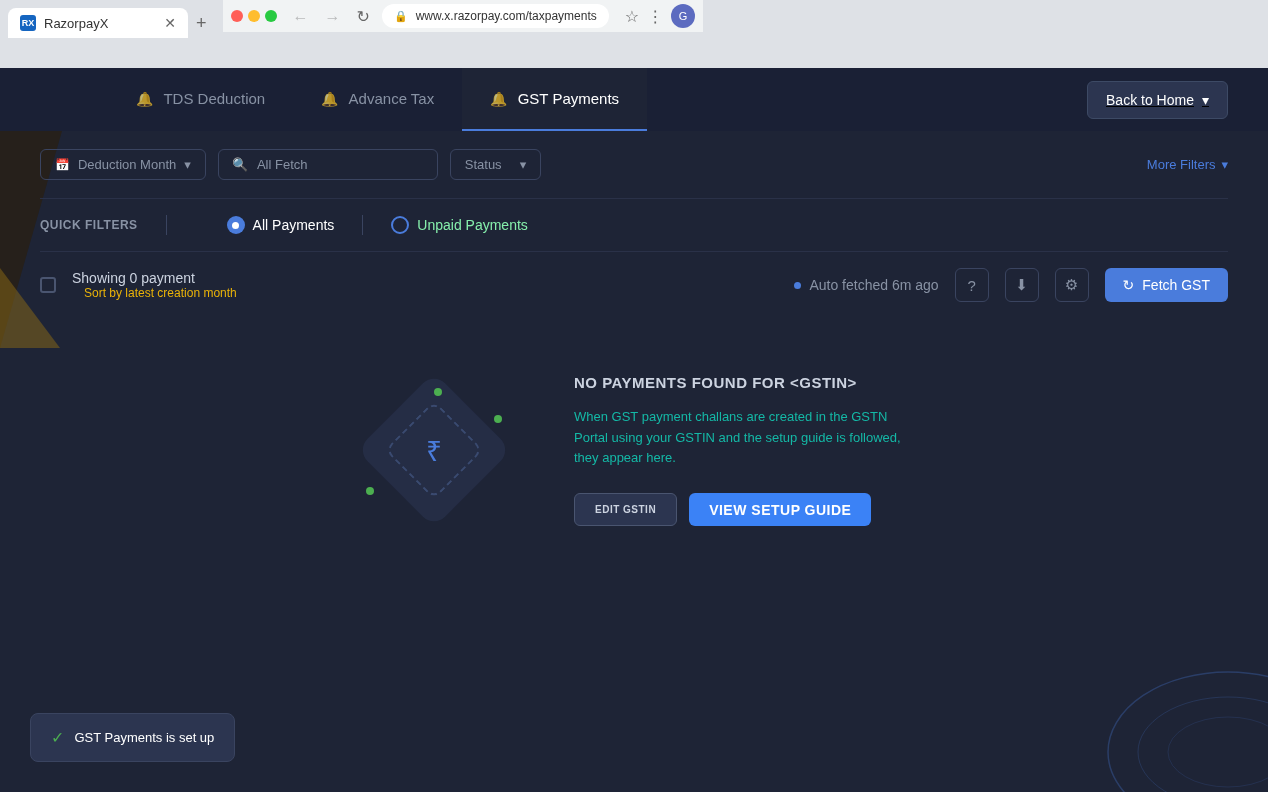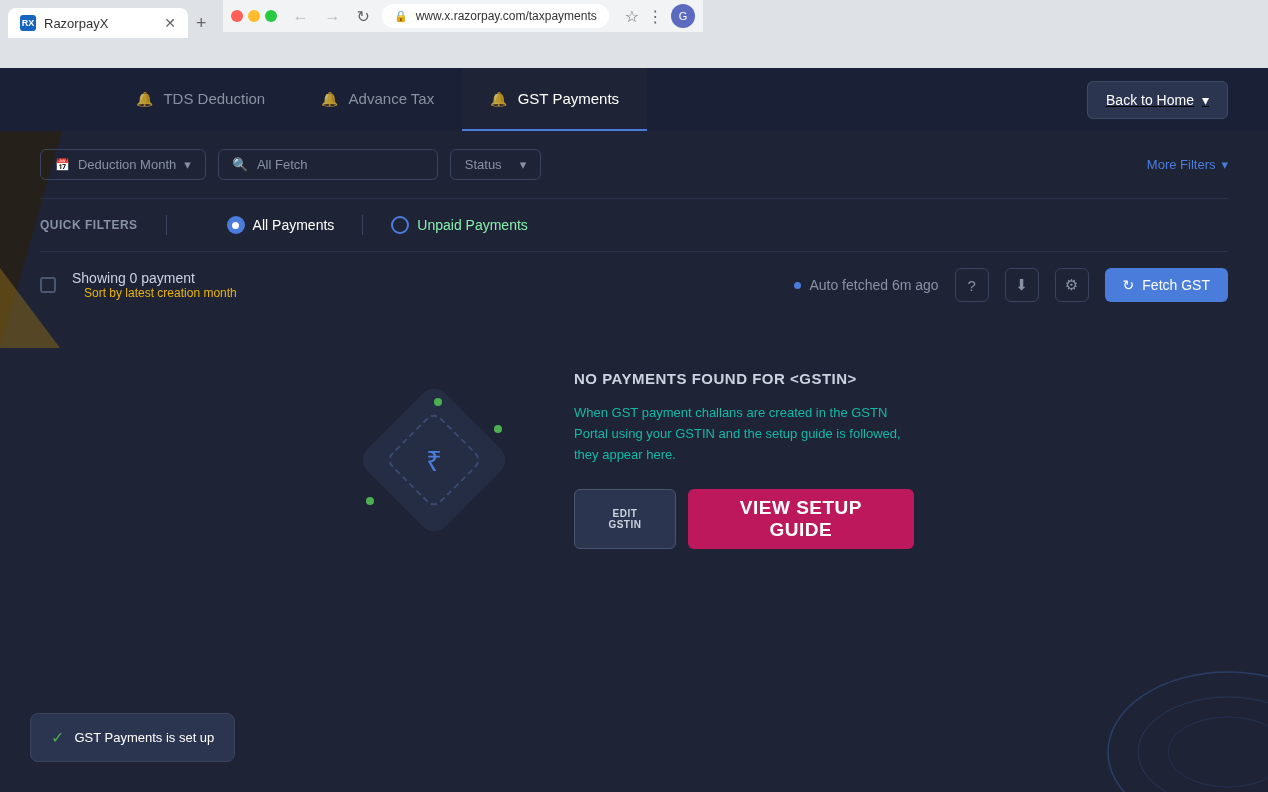--- a/index.html
+++ b/index.html
@@ -484,25 +484,25 @@
       border: 1px solid #4a5570;
       border-radius: 6px;
       color: #ccd3e0;
       font-size: 10px;
       font-weight: 600;
       cursor: pointer;
       letter-spacing: 0.5px;
     }
     .view-setup-btn {
       padding: 8px 20px;
-      background: #be185d;
+      background: #3b82f6;
       border: none;
       border-radius: 6px;
       color: #ffffff;
-      font-size: 19px;
+      font-size: 14px;
       font-weight: 600;
       cursor: pointer;
       letter-spacing: 0.5px;
     }
 
     
     .toast {
       position: absolute;
       bottom: 30px;
       left: 30px;

